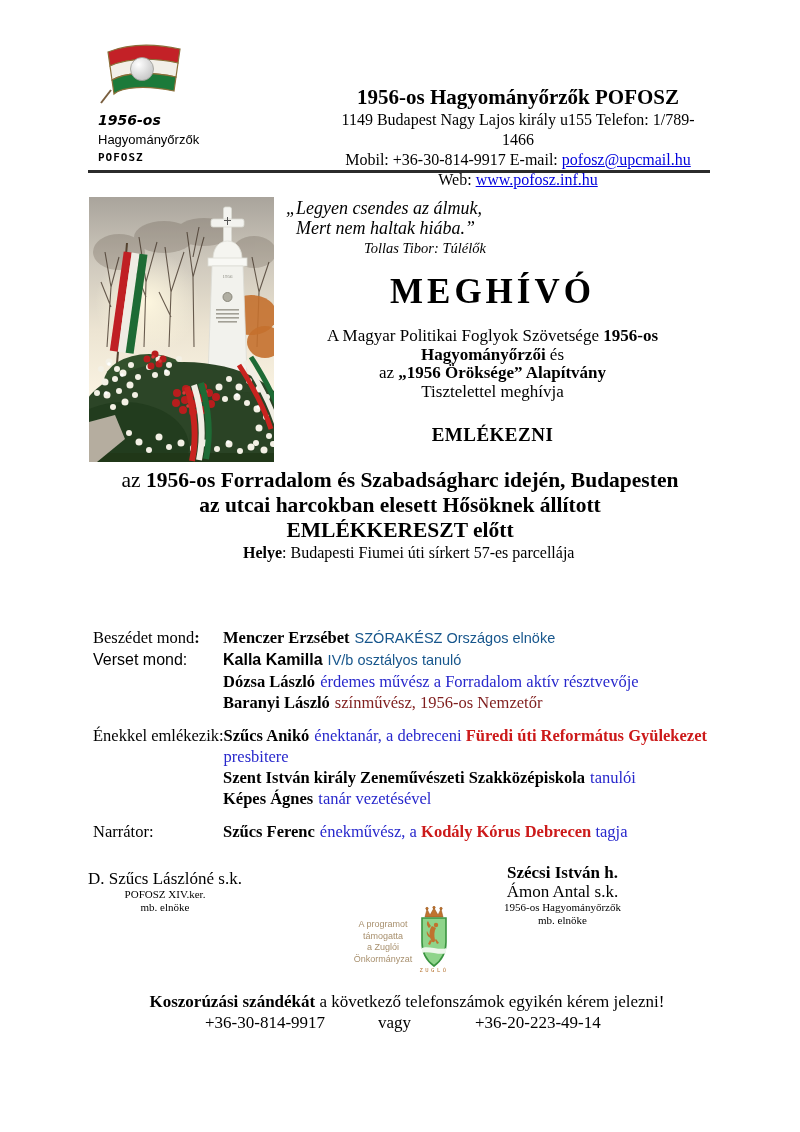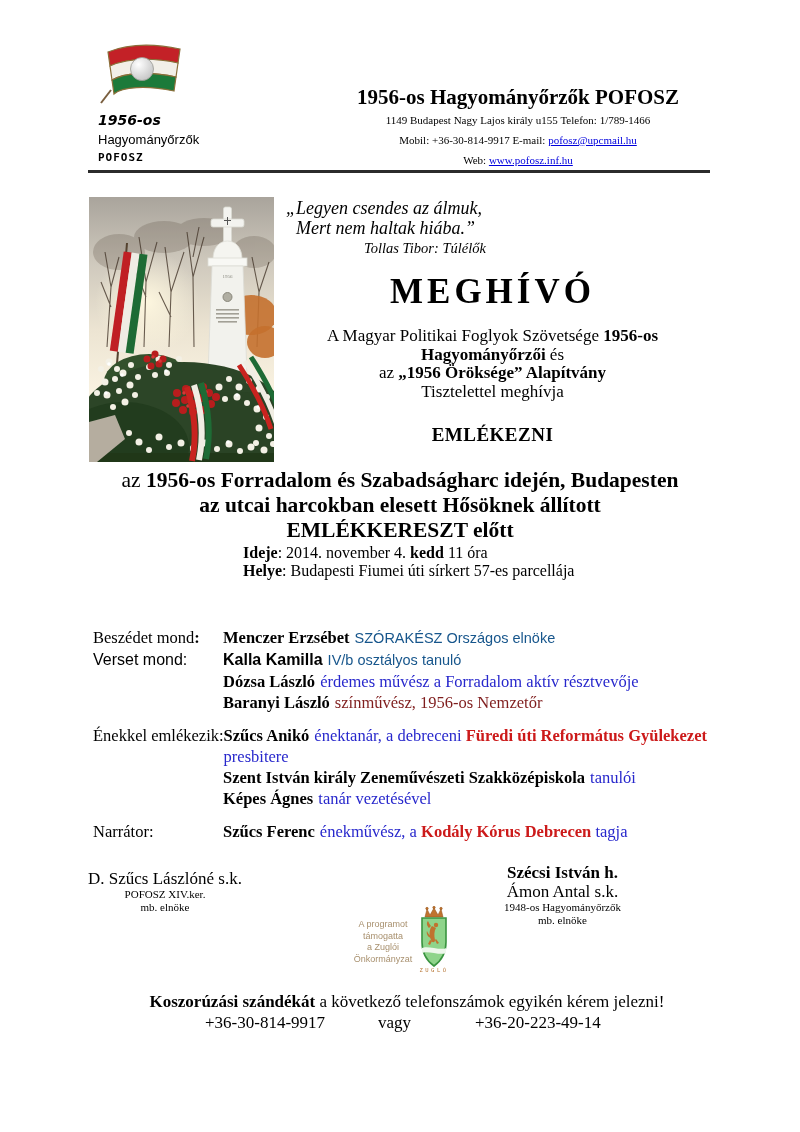--- a/index.html
+++ b/index.html
@@ -8,21 +8,21 @@
 
   
   .logo { position:absolute; left:94px; top:40px; width:96px; height:66px; }
   .logo-caps { position:absolute; left:98px; top:110px; width:130px; }
   .logo-cap1 { font-style:italic; font-weight:bold; font-size:14px; line-height:20px; font-family:"DejaVu Sans", sans-serif; }
   .logo-cap2 { font-size:13px; line-height:19px; font-family:"Liberation Sans", sans-serif; }
   .logo-cap3 { font-size:11px; font-weight:bold; letter-spacing:1px; line-height:17px; font-family:"DejaVu Sans Mono", monospace; }
 
   .header-block { position:absolute; left:328px; top:84px; width:380px; text-align:center; }
   .h-title { font-size:21px; font-weight:bold; line-height:26px; }
-  .h-line  { font-size:11px; line-height:20px; }
+  .h-line  { font-size:16px; line-height:20px; }
   .link { color:#0000dd; text-decoration:underline; cursor:pointer; }
 
   .hr { position:absolute; left:88px; top:170px; width:622px; height:2.5px; background:#2b2b2b; }
 
   
   .photo { position:absolute; left:89px; top:197px; width:185px; height:265px; }
 
   
   .quote { position:absolute; left:286px; top:198px; font-size:18px; font-style:italic; line-height:20px; }
   .q2 { margin-left:10px; }
@@ -291,21 +291,20 @@
     <div>Tisztelettel meghívja</div>
   </div>
   <div class="emlekezni">EMLÉKEZNI</div>
 
   <div class="event">
     <div><span>az </span><b>1956-os Forradalom és Szabadságharc idején, Budapesten</b></div>
     <div><b>az utcai harcokban elesett Hősöknek állított</b></div>
     <div><b>EMLÉKKERESZT előtt</b></div>
   </div>
   <div class="whenwhere">
-    <div><b>Ideje</b><span>: 2014. november 4. </span><b>kedd</b><span> 11 óra</span></div>
     <div><b>Helye</b><span>: Budapesti Fiumei úti sírkert 57-es parcellája</span></div>
   </div>
 
   <div class="program">
     <div class="prow">
       <span class="plabel"><span>Beszédet mond</span><b>:</b></span>
       <span><span class="pname">Menczer Erzsébet</span><span class="sans sblue">SZÓRAKÉSZ Országos elnöke</span></span>
     </div>
     <div class="prow">
       <span class="plabel sans17">Verset mond:</span>
@@ -340,21 +339,21 @@
   </div>
 
   <div class="sig-left">
     <div>D. Szűcs Lászlóné s.k.</div>
     <div class="sig-sub">POFOSZ XIV.ker.</div>
     <div class="sig-sub">mb. elnöke</div>
   </div>
   <div class="sig-right">
     <div class="sig-bold">Szécsi István h.</div>
     <div>Ámon Antal s.k.</div>
-    <div class="sig-sub">1948-os Hagyományőrzők</div>
+    <div class="sig-sub">1956-os Hagyományőrzők</div>
     <div class="sig-sub">mb. elnöke</div>
   </div>
 
   <div class="sponsor-text">
     <div>A programot</div>
     <div>támogatta</div>
     <div>a Zuglói</div>
     <div>Önkormányzat</div>
   </div>
   <div class="crest">

